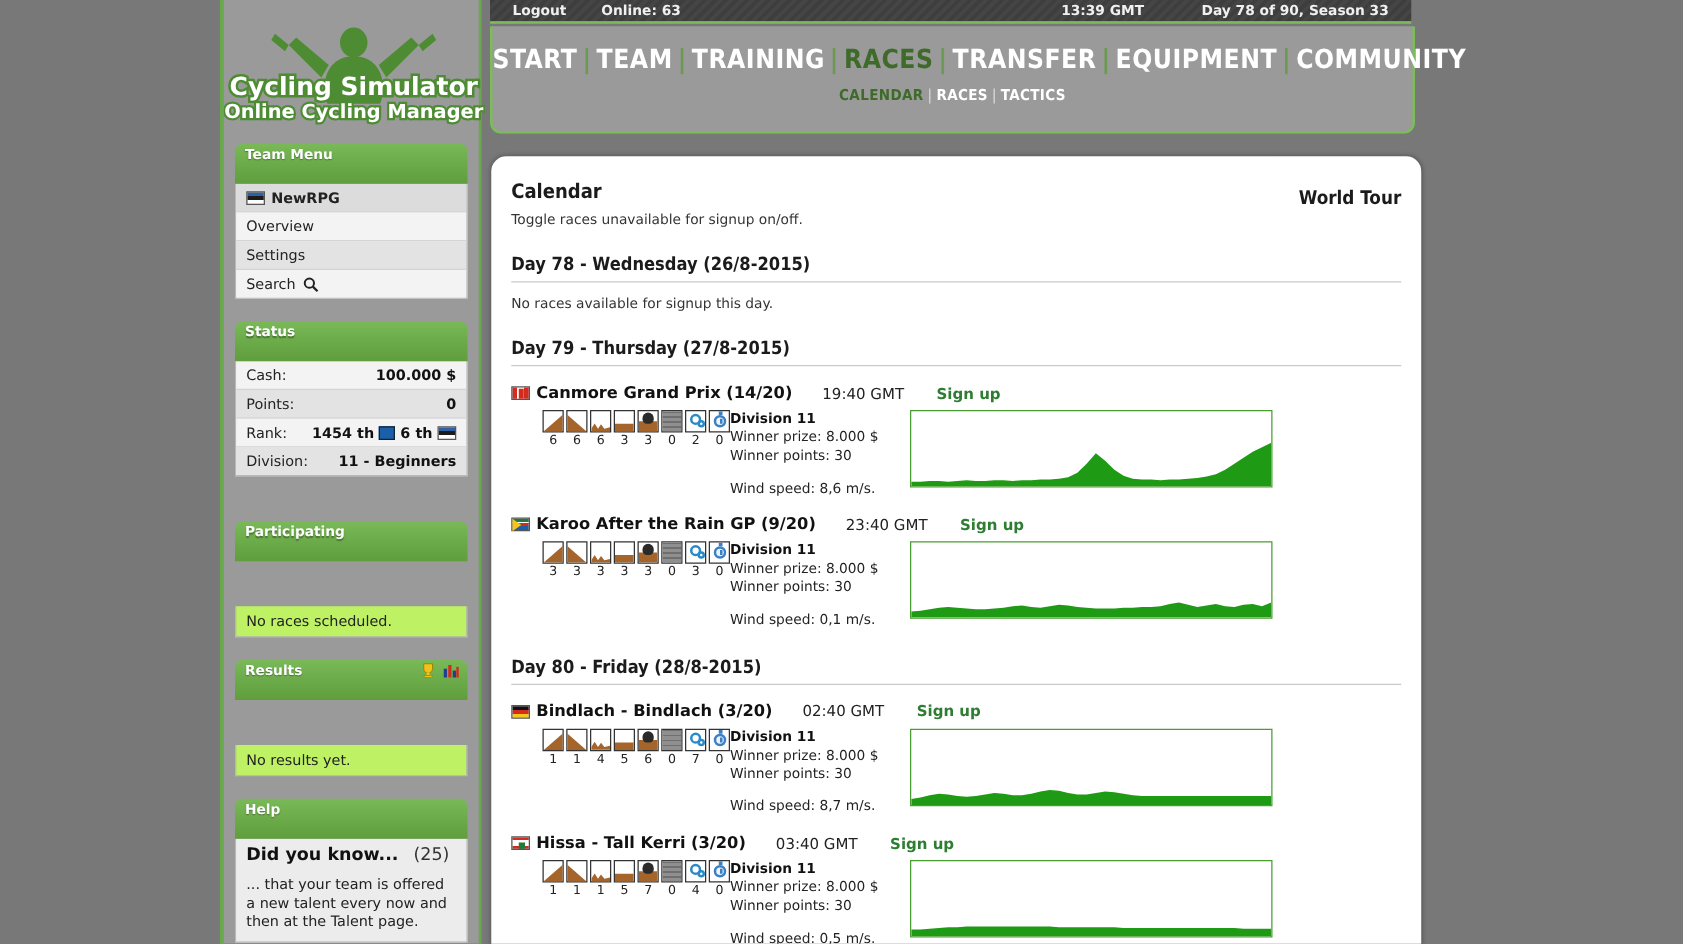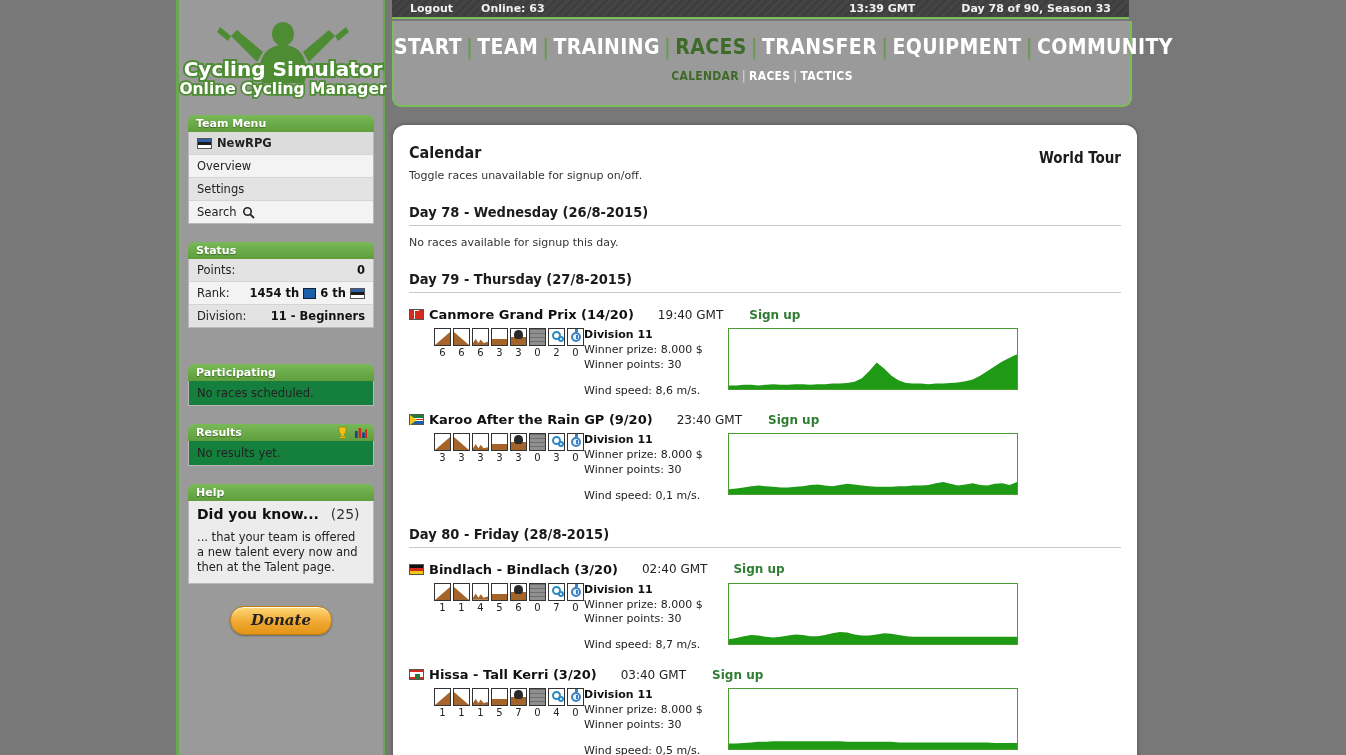--- a/index.html
+++ b/index.html
@@ -28,36 +28,36 @@
 
   
   .sbox { margin: 0 9px 0 9px; }
   .sbox-head {
     background: linear-gradient(#79b957, #5f9d3d);
     border-top-left-radius: 6px; border-top-right-radius: 6px;
     color: #ffffff; font-size: 11px; font-weight: bold;
     padding: 3px 8px 3px 8px;
     text-shadow: 0 1px 1px rgba(0,0,0,.35);
     position: relative;
-    height: 17px;
+    height: 32px;
     line-height: 12px;
   }
   .sbox-head .head-icons { position:absolute; right:6px; top:2px; display:flex; gap:5px; }
   .sbox-body { border: 1px solid #b9b9b9; border-top: none; background:#ececec; }
   .srow {
     font-size: 11.5px; color:#222; padding: 4px 8px; border-bottom: 1px solid #d4d4d4;
     display:flex; align-items:center;
   }
   .srow:last-child { border-bottom: none; }
   .srow.alt { background: #e3e3e3; }
   .srow.white { background:#f3f3f3; }
   .srow .lbl { flex: 1; }
   .srow .val { font-weight: bold; color:#111; text-align:right; }
   .srow.team { font-weight: bold; background:#dcdcdc; }
-  .plain { font-size: 11.5px; color:#222; padding: 5px 8px; background:#15803d; }
+  .plain { font-size: 11.5px; color:#222; padding: 5px 8px; background:#bef264;margin-top:36px; }
   .helprow { font-size: 14px; color:#111; padding: 5px 8px 2px 8px; background:#ececec; font-weight:bold;}
   .helprow .cnt { font-weight: normal; color:#333; margin-left: 12px; }
   .helptext { font-size: 11.5px; color:#222; padding: 6px 8px 8px 8px; background:#ececec; line-height:1.3; }
 
   .gap { height: 18px; }
 
   
   .flag { display:inline-block; width:15px; height:11px; border:1px solid #555; vertical-align:-1px; margin-right:5px; }
   .flag-est { background: linear-gradient(#2f5fa5 0 34%, #1b1b1b 34% 67%, #ffffff 67% 100%); }
   .flag-ca   { background: linear-gradient(90deg,#d52b1e 0 27%, #ffffff 27% 73%, #d52b1e 73% 100%); position:relative; }
@@ -230,20 +230,24 @@
           </svg>
         </div>
       </div>
     </div>
 
     <div class="gap"></div>
 
     <div class="sbox">
       <div class="sbox-head">Status</div>
       <div class="sbox-body">
+        <div class="srow white">
+          <span class="lbl">Cash:</span>
+          <span class="val">100.000 $</span>
+        </div>
         <div class="srow alt">
           <span class="lbl">Points:</span>
           <span class="val">0</span>
         </div>
         <div class="srow white">
           <span class="lbl">Rank:</span>
           <span class="val">1454 th</span>
           <span style="display:inline-block;width:13px;height:11px;margin:0 4px;background:#1b5fa8;border:1px solid #123;"></span>
           <span class="val">6 th</span>
           <span class="flag flag-est" style="margin-left:4px;margin-right:0;"></span>

